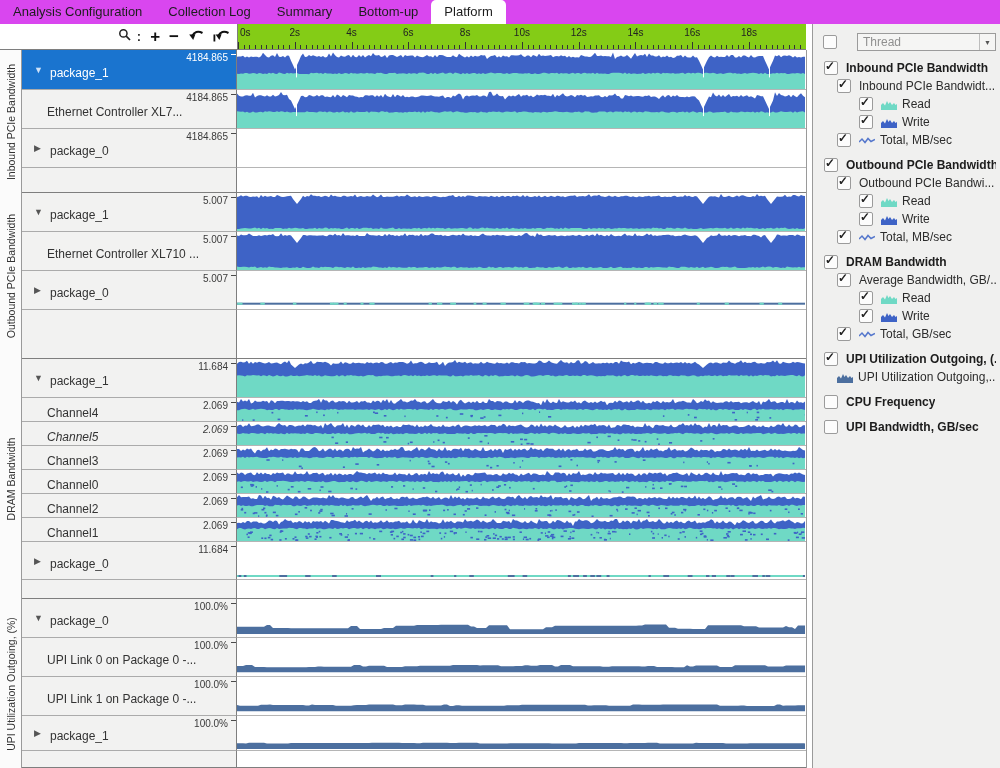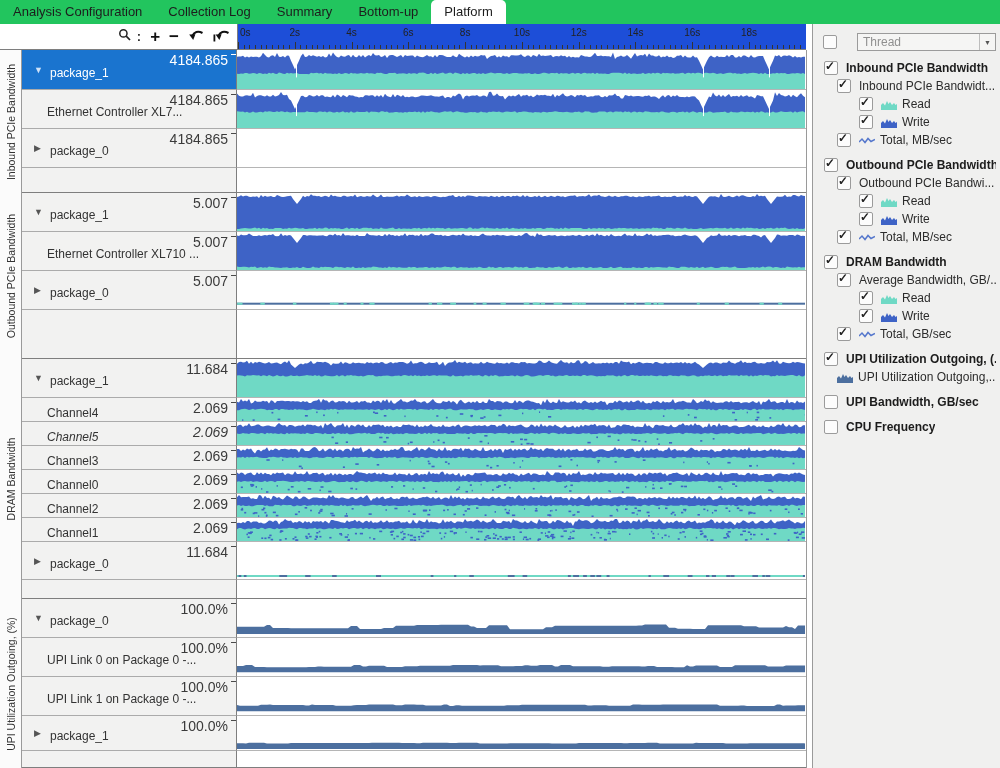--- a/index.html
+++ b/index.html
@@ -1,28 +1,28 @@
 <!DOCTYPE html>
 <html><head>
 <meta charset="utf-8">
 <style>
   html,body{margin:0;padding:0;}
   .app{position:relative;width:1000px;height:768px;background:#ffffff;overflow:hidden;
        font-family:"Liberation Sans",sans-serif;-webkit-font-smoothing:antialiased;}
   
-  .tabbar{position:absolute;left:0;top:0;width:100%;height:24px;background:#22c55e;display:flex;align-items:flex-end;}
+  .tabbar{position:absolute;left:0;top:0;width:100%;height:24px;background:#d946ef;display:flex;align-items:flex-end;}
   .tab{padding:0 13px;line-height:24px;font-size:13px;color:#1d1d1d;cursor:default;white-space:nowrap;}
   .tab.active{background:#ffffff;border-radius:5px 5px 0 0;}
   
   .toolbar{position:absolute;left:0;top:24px;width:237px;height:26px;background:#fff;
            border-bottom:1px solid #7e7e7e;box-sizing:border-box;display:flex;align-items:center;
            justify-content:flex-end;gap:9px;padding-right:7px;}
   .tb-glyph{font-size:17px;font-weight:bold;color:#111;line-height:20px;}
   .tb-colon{font-size:13px;font-weight:bold;color:#333;margin-left:-4px;}
-  .ruler{position:absolute;left:237px;top:24px;width:569px;height:26px;background:#1d4ed8;
+  .ruler{position:absolute;left:237px;top:24px;width:569px;height:26px;background:#84cc16;
          border-bottom:1px solid #7e7e7e;border-left:1px solid #7e7e7e;box-sizing:border-box;}
   
   .gridarea{position:absolute;left:0;top:50px;width:807px;height:718px;overflow:hidden;
             border-right:1px solid #9a9a9a;box-sizing:border-box;}
   .section{display:flex;}
   .vstrip{width:22px;box-sizing:border-box;border-right:1px solid #9a9a9a;background:#fbfbfb;position:relative;flex:none;}
   .vlabel{position:absolute;left:50%;top:50%;transform:translate(-50%,-50%) rotate(180deg);
           writing-mode:vertical-rl;font-size:10.5px;color:#333;white-space:nowrap;}
   .rowscol{width:784px;}
   .row{display:flex;box-sizing:border-box;}
@@ -30,21 +30,21 @@
              border-right:1px solid #7e7e7e;border-bottom:1px solid #ababab;
              display:flex;align-items:center;font-size:12px;color:#333;overflow:hidden;}
   .chart-cell{width:569px;flex:none;box-sizing:border-box;background:#fff;position:relative;
               border-bottom:1px solid #b5b5b5;overflow:hidden;}
   .row.last .name-cell,.row.last .chart-cell{border-bottom:1px solid #7e7e7e;}
   .name-cell.selected{background:#1a74cf;color:#fff;}
   .expander{width:11px;margin:0 5px 0 12px;font-size:9px;color:#555;flex:none;}
   .name-cell.selected .expander{color:#cfe2f8;}
   .row-label{white-space:nowrap;overflow:hidden;text-overflow:ellipsis;padding-top:6px;}
   .row-label.indented{margin-left:25px;}
-  .row-value{position:absolute;top:2px;right:8px;font-size:14px;color:#3a3a3a;}
+  .row-value{position:absolute;top:2px;right:8px;font-size:10px;color:#3a3a3a;}
   .name-cell.selected .row-value{color:#fff;}
   .scale-tick{position:absolute;top:4px;right:0;width:5px;height:1px;background:#4a4a4a;}
   .name-cell.selected .scale-tick{background:#fff;}
   .chart-cell svg{display:block;}
   
   .rpanel{position:absolute;left:812px;top:24px;width:188px;height:744px;background:#f0f0ef;
           border-left:1px solid #9a9a9a;box-sizing:border-box;padding:9px 4px 0 10px;}
   .filter-row{display:flex;align-items:center;height:18px;margin-bottom:8px;}
   .dropdown{margin-left:12px;width:148px;height:18px;border:1px solid #9b9b9b;background:#f5f5f4;
             display:flex;align-items:center;justify-content:space-between;font-size:12px;color:#8f8f8f;
@@ -1101,20 +1101,20 @@
         <span class="llabel">UPI Utilization Outgoing, (...</span>
       </div>
       <div class="legend-row lvl1">
         <span class="licon"><svg width="16" height="11" viewBox="0 0 16 11">
             <path d="M0 11 L0 6 L2 4 L4 6.5 L6 2 L7.5 5 L9 3 L11 6 L13 4 L14.5 6 L16 5 L16 11 Z" fill="#4C6F9F"></path>
           </svg></span>
         <span class="llabel">UPI Utilization Outgoing,...</span>
       </div>
       <div class="legend-row lvl0 bold">
         <span class="checkbox"></span>
-        <span class="llabel">UPI Bandwidth, GB/sec</span>
+        <span class="llabel">CPU Frequency</span>
       </div>
       <div class="legend-row lvl0 bold">
         <span class="checkbox"></span>
-        <span class="llabel">CPU Frequency</span>
+        <span class="llabel">UPI Bandwidth, GB/sec</span>
       </div>
     </div>
 </div>
 
 </body></html>

